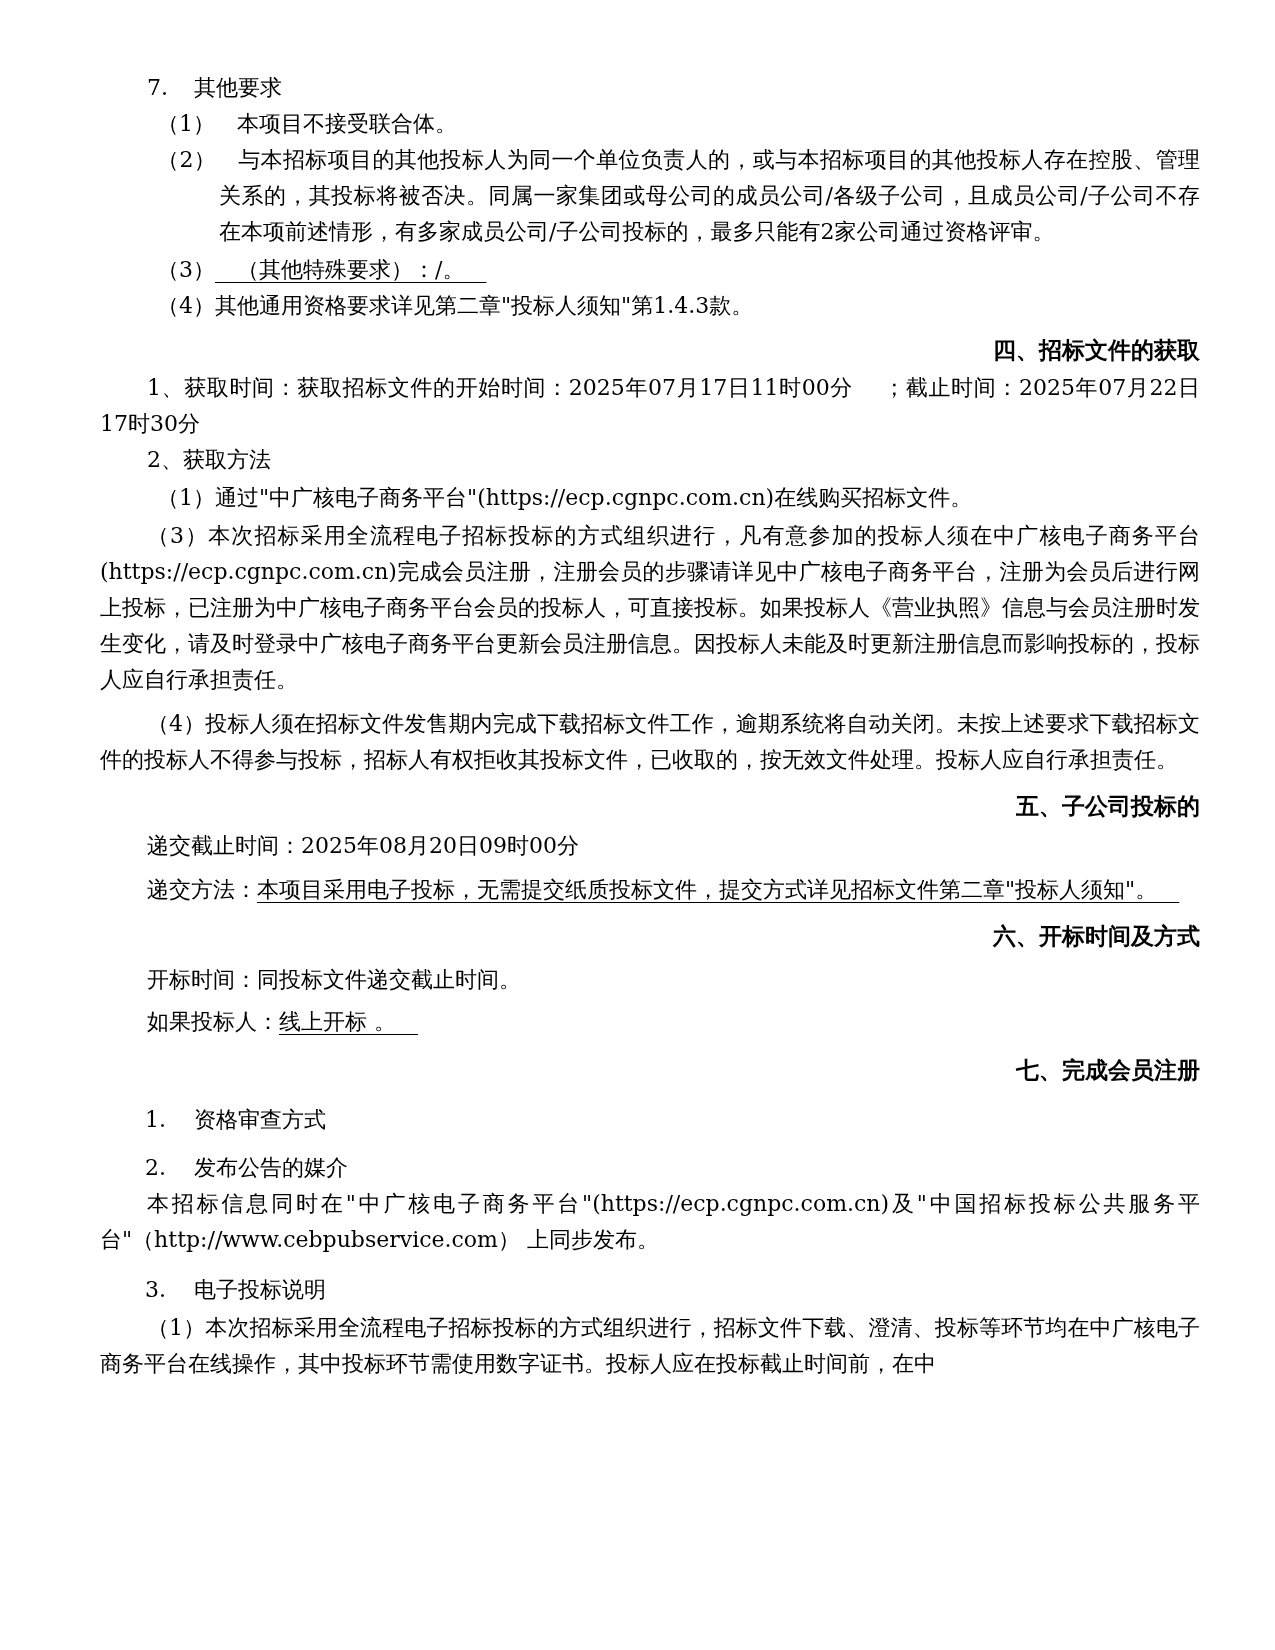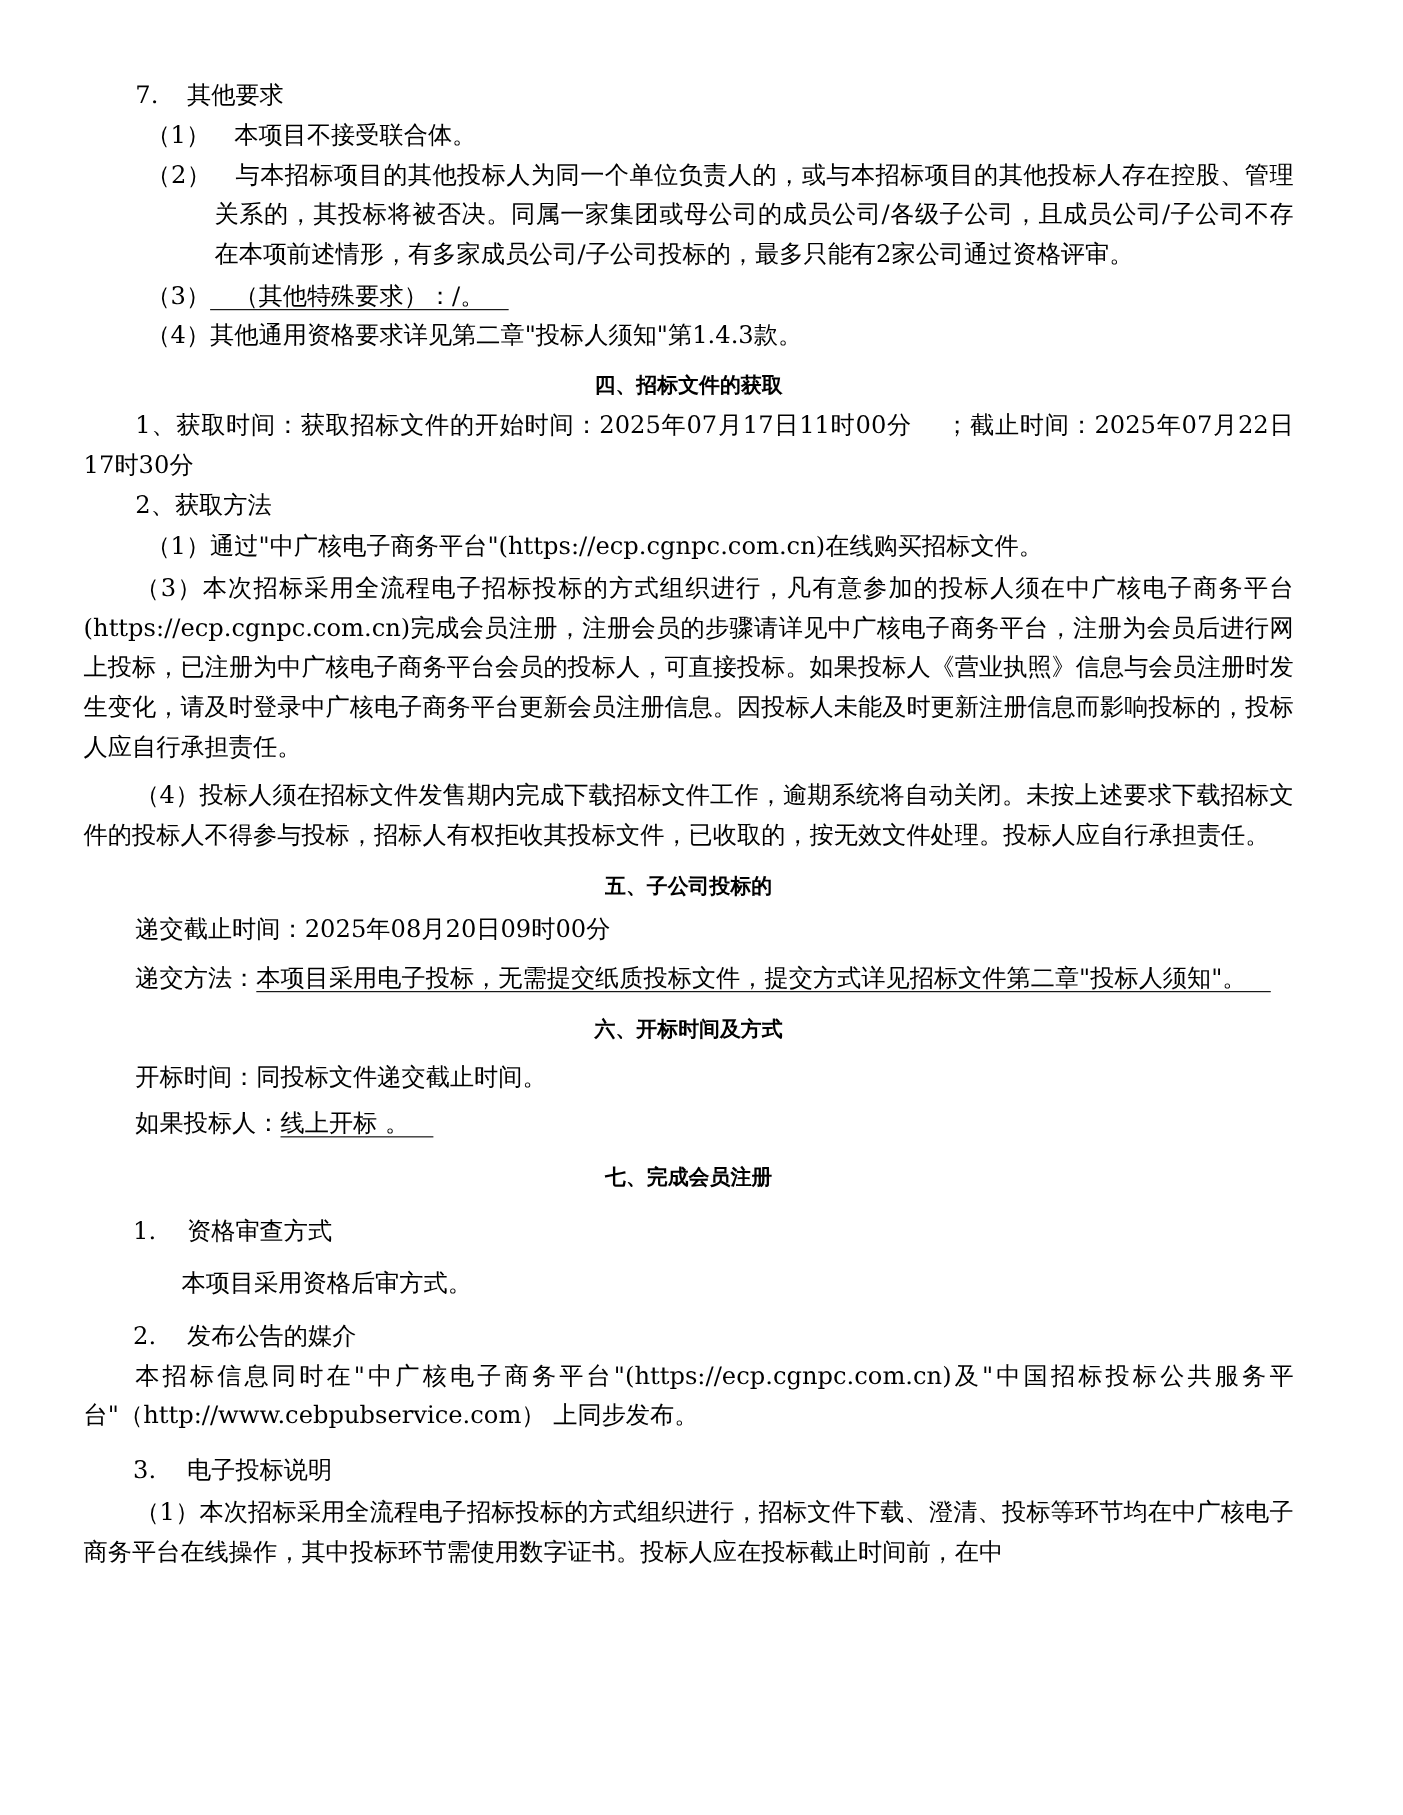--- a/index.html
+++ b/index.html
@@ -1,29 +1,29 @@
 <!DOCTYPE html>
 <html><head>
 <meta charset="utf-8">
 <style>
   html,body{margin:0;padding:0;background:#ffffff;}
   .page{
     width:1275px;height:1650px;background:#ffffff;position:relative;
     overflow:hidden;color:#000000;
   }
   .content{
-    position:absolute;left:76px;top:70px;width:1100px;
+    position:absolute;left:100px;top:70px;width:1100px;
     font-family:"DejaVu Serif","Liberation Serif",serif;
     font-size:22px;line-height:36px;color:#000000;text-align:justify;
   }
   p{margin:0;padding:0;}
   
   .h{
     font-family:"DejaVu Sans","Liberation Sans",sans-serif;
-    font-weight:bold;font-size:19px;line-height:40px;text-align:center;
+    font-weight:bold;font-size:23px;line-height:40px;text-align:right;
   }
   
   .l7{padding-left:47px;}
   .l7 .mk{margin-right:26px;}
   
   .sub{padding-left:119px;text-indent:-62px;}
   .sub .mk{margin-right:22px;}
   .sub .mk0{margin-right:0;}
   
   .sub4{padding-left:57px;}
@@ -80,21 +80,20 @@
     <p class="h mC">六、开标时间及方式</p>
 
     <p class="flat mB">开标时间：同投标文件递交截止时间。</p>
 
     <p class="flat mB"><span>如果投标人：</span><span class="u">线上开标 。　</span></p>
 
     <p class="h mD">七、完成会员注册</p>
 
     <p class="n7 mE"><span class="mk">1.</span><span>资格审查方式</span></p>
 
-    <p class="p7b mE">本项目采用资格后审方式。</p>
 
     <p class="n7 mE"><span class="mk">2.</span><span>发布公告的媒介</span></p>
 
     <p class="ind">本招标信息同时在"中广核电子商务平台"(https://ecp.cgnpc.com.cn)及"中国招标投标公共服务平台"（http://www.cebpubservice.com） 上同步发布。</p>
 
     <p class="n7 mF"><span class="mk">3.</span><span>电子投标说明</span></p>
 
     <p class="ind mA">（1）本次招标采用全流程电子招标投标的方式组织进行，招标文件下载、澄清、投标等环节均在中广核电子商务平台在线操作，其中投标环节需使用数字证书。投标人应在投标截止时间前，在中</p>
 
   </div>

